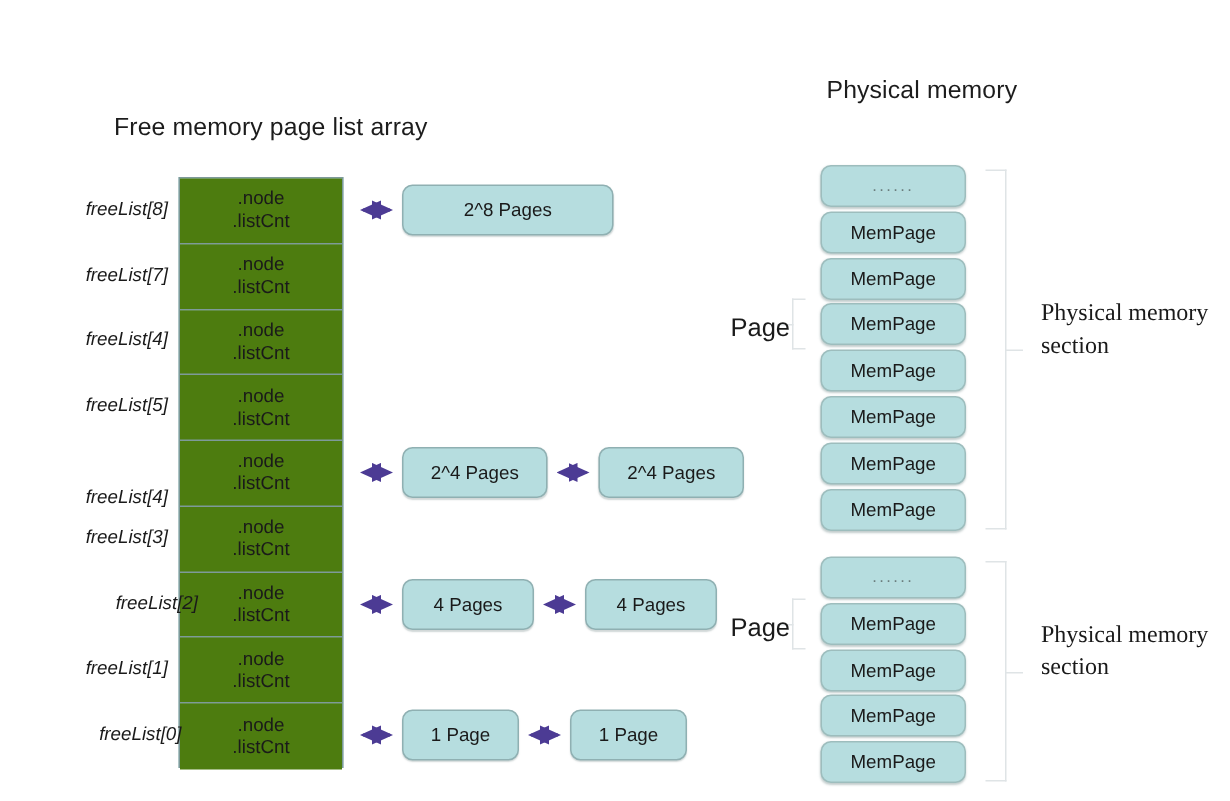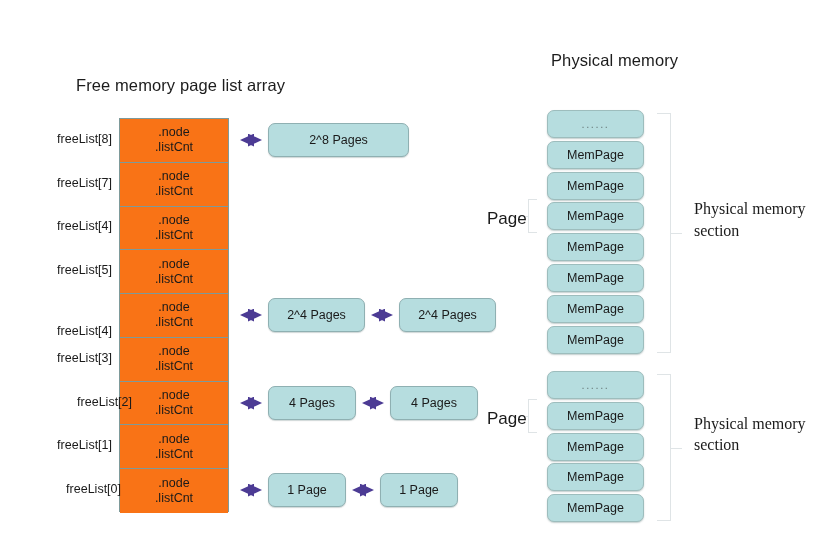--- a/index.html
+++ b/index.html
@@ -36,21 +36,21 @@
     height: 394px;
     border: 1px solid #7e9a9a;
     box-sizing: border-box;
     background: #b6dddf;
   }
   .array-cell {
     position: relative;
     height: 43.77px;
     box-sizing: border-box;
     border-bottom: 1px solid #7e9a9a;
-    background: #f97316;
+    background: #4d7c0f;
     display: flex;
     flex-direction: column;
     align-items: center;
     justify-content: center;
     line-height: 1.2;
   }
   .array-cell:last-child { border-bottom: none; }
   .array-cell span {
     font-size: 12.5px;
     color: #1a1a1a;
@@ -60,20 +60,21 @@
 
   
   .index-label {
     position: absolute;
     right: 0;
     width: 112px;
     text-align: right;
     font-size: 12.5px;
     color: #1a1a1a;
     white-space: nowrap;
+    font-style: italic;
   }
 
   
   .page-box {
     position: absolute;
     background: #b6dddf;
     border: 1px solid #8fb0b2;
     border-radius: 7px;
     display: flex;
     align-items: center;

